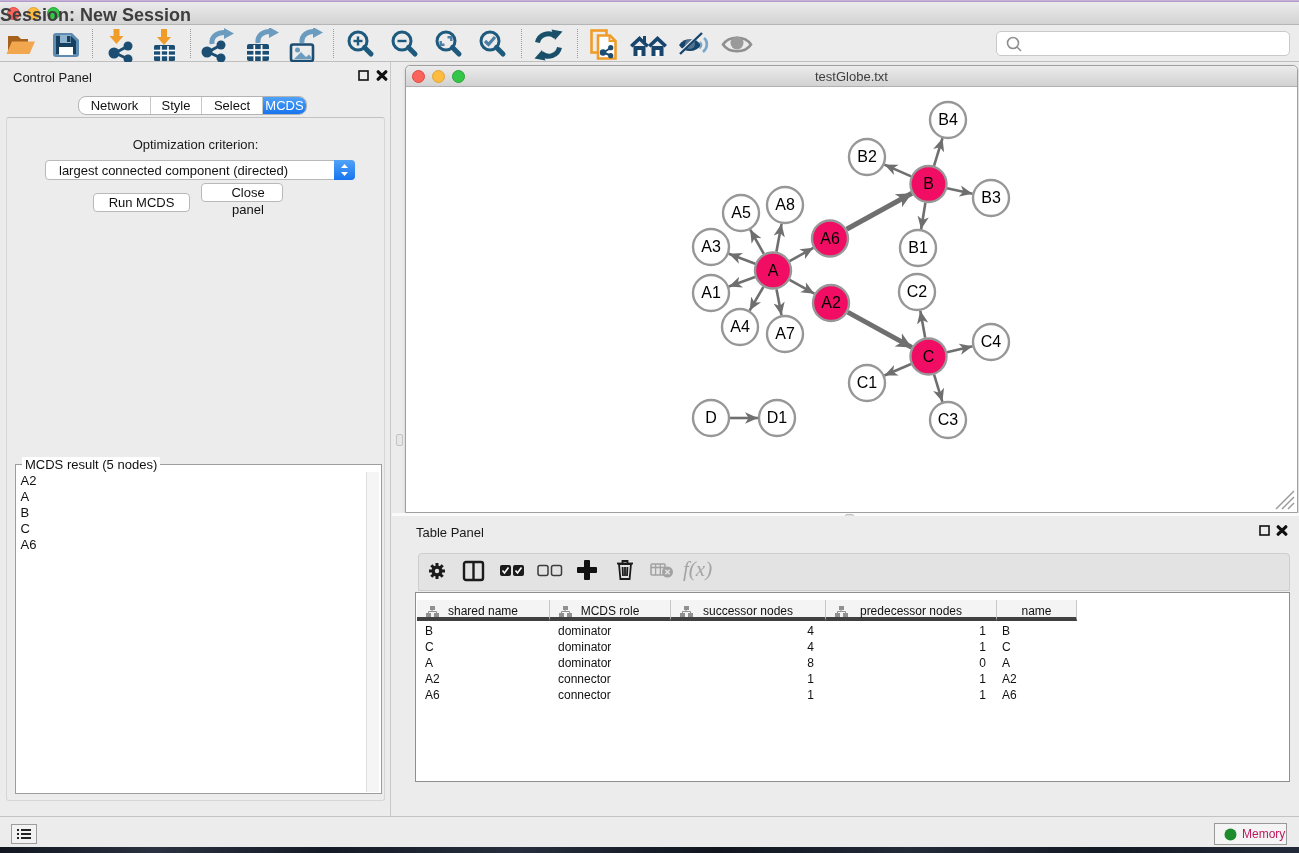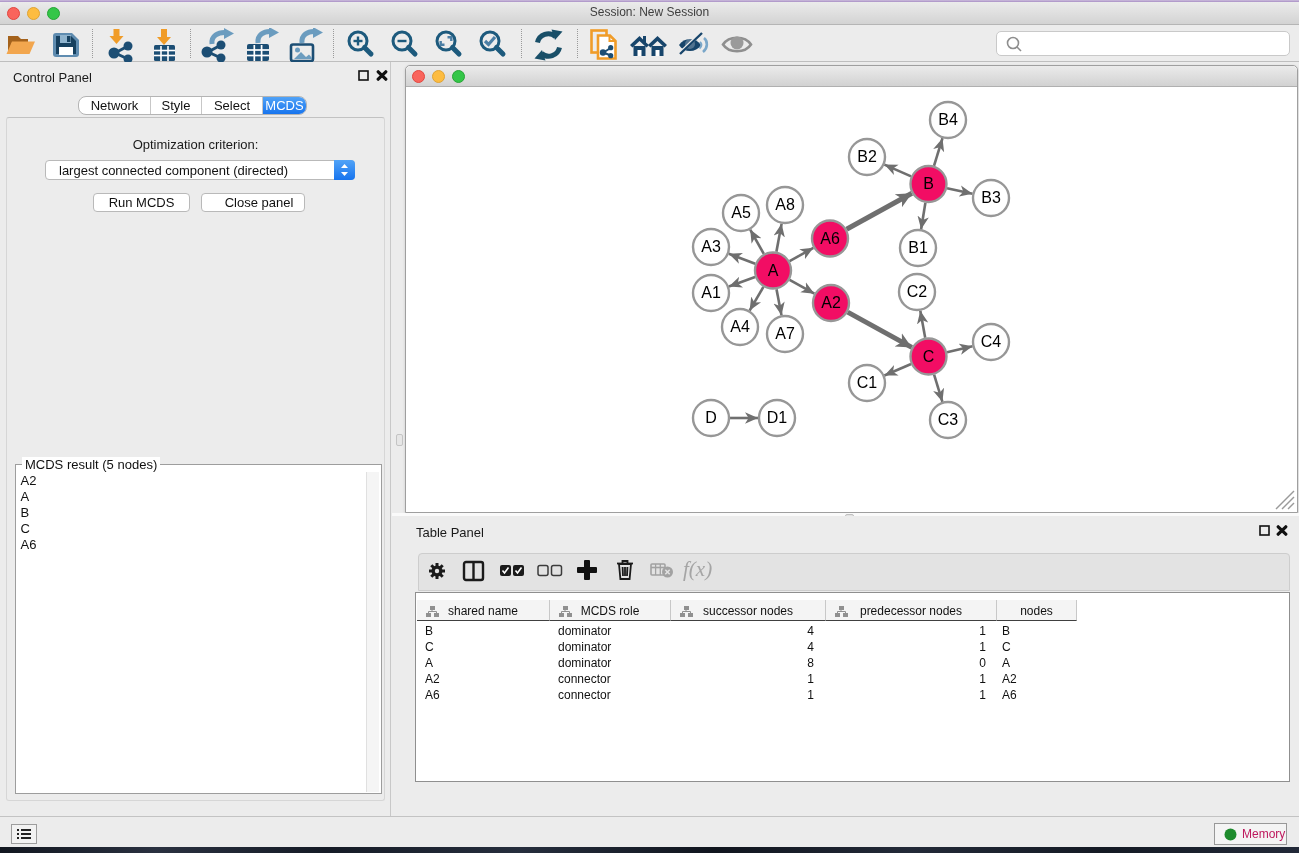--- a/index.html
+++ b/index.html
@@ -2,21 +2,21 @@
 <html><head><meta charset="utf-8"><style>
 *{margin:0;padding:0;box-sizing:border-box;}
 html,body{width:1299px;height:853px;overflow:hidden;font-family:"Liberation Sans",sans-serif;background:#ececec;}
 .abs{position:absolute;}
 #stage{position:relative;width:1299px;height:853px;}
 
 #purple{left:0;top:0;width:1299px;height:2px;background:linear-gradient(#cdbedd,#a98fc5);}
 
 #titlebar{left:0;top:2px;width:1299px;height:23px;background:linear-gradient(#ebebeb,#d3d3d3);border-bottom:1px solid #b5b5b5;border-radius:5px 5px 0 0;}
 .tl{position:absolute;width:13px;height:13px;border-radius:50%;top:5px;}
-#titletext{position:absolute;top:3px;width:100%;text-align:center;font-size:12px;color:#3e3e3e;}
+#titletext{position:absolute;top:3px;width:100%;text-align:left;font-size:18px;color:#3e3e3e;font-weight:bold;}
 
 #toolbar{left:0;top:25px;width:1299px;height:37px;background:#ececec;border-bottom:1px solid #bebebe;}
 .vsep{position:absolute;top:4px;height:29px;width:0;border-left:1px dotted #9a9a9a;}
 #searchbox{position:absolute;left:996px;top:6px;width:294px;height:25px;background:#fff;border:1px solid #c9c9c9;border-radius:5px;}
 
 #cp{left:0;top:62px;width:391px;height:754px;background:#ececec;border-right:1px solid #c8c8c8;}
 #cp-title{position:absolute;left:13px;top:8px;font-size:13px;color:#1a1a1a;}
 .winbtn{position:absolute;top:9px;font-size:12px;color:#111;}
 
 .seg{position:absolute;display:flex;height:19px;border:1px solid #b4b4b4;border-radius:8px;background:#fff;font-size:13px;color:#111;overflow:hidden;}
@@ -36,21 +36,21 @@
 #fs-scroll{position:absolute;right:2px;top:7px;width:13px;height:320px;background:#f5f5f5;border-left:1px solid #e0e0e0;}
 
 #nw{left:405px;top:65px;width:893px;height:448px;background:#fff;border:1px solid #9f9f9f;border-radius:5px 5px 0 0;box-shadow:0 1px 3px rgba(0,0,0,.15);}
 #nw-tb{position:absolute;left:0;top:0;width:100%;height:21px;background:linear-gradient(#ebebeb,#d2d2d2);border-bottom:1px solid #b0b0b0;border-radius:5px 5px 0 0;}
 #nw-title{position:absolute;top:3px;width:100%;text-align:center;font-size:13px;color:#3e3e3e;}
 
 #tp{left:392px;top:516px;width:907px;height:300px;background:#ececec;}
 #tp-title{position:absolute;left:24px;top:9px;font-size:13px;color:#1a1a1a;}
 #tp-toolbar{position:absolute;left:26px;top:37px;width:872px;height:38px;background:#e3e3e3;border:1px solid #cdcdcd;border-radius:4px 4px 0 0;}
 #tbl{position:absolute;left:23px;top:76px;width:875px;height:190px;background:#fff;border:1px solid #8f8f8f;font-size:12px;}
-.th{position:absolute;top:7px;height:21px;background:#f4f4f4;border-right:1px solid #c8c8c8;border-bottom:1px solid #404040;}
+.th{position:absolute;top:7px;height:21px;background:#f4f4f4;border-right:1px solid #c8c8c8;border-bottom:4px solid #404040;}
 .th .lbl{position:absolute;top:4px;width:100%;text-align:center;font-size:12px;color:#111;}
 .row{position:absolute;font-size:12px;color:#111;}
 
 #bt-tabs{position:absolute;left:280px;top:274px;}
 
 #status{left:0;top:816px;width:1299px;height:31px;background:#ececec;border-top:1px solid #c3c3c3;}
 #listbtn{position:absolute;left:11px;top:7px;width:26px;height:20px;background:#f2f2f2;border:1px solid #9d9d9d;}
 #membtn{position:absolute;left:1214px;top:6px;width:73px;height:22px;background:#f4f4f4;border:1px solid #989898;font-size:12px;color:#be185d;}
 #dark{left:0;top:847px;width:1299px;height:6px;background:linear-gradient(90deg,#11161f,#2a3140 12%,#151b26 25%,#262e3d 40%,#10151e 55%,#232a38 70%,#141a24 85%,#222938);}
 svg{display:block;}
@@ -240,33 +240,34 @@
     <div id="dropdown">
           <span class="txt">largest connected component (directed)</span>
       <div id="dd-btn">
             <svg width="21" height="20">
               <path d="M10.5 4 L14 8 L7 8 Z" fill="#fff"></path>
               <path d="M10.5 16 L14 12 L7 12 Z" fill="#fff"></path>
             </svg>
           </div>
     </div>
     <div class="btn" style="left:86px;top:75px;width:97px;">Run MCDS</div>
-    <div class="btn" style="left:194px;top:75px;width:104px;padding-left:12px;">Close panel</div>
+    <div class="btn" style="left:194px;top:65px;width:82px;padding-left:12px;">Close panel</div>
     <div id="fieldset">
       <div id="fs-legend">MCDS result (5 nodes)</div>
       <div id="fs-list">&nbsp;A2<br>&nbsp;A<br>&nbsp;B<br>&nbsp;C<br>&nbsp;A6</div>
       <div id="fs-scroll"></div>
     </div>
   </div>
 </div>
 <div class="abs" id="nw">
   <div id="nw-tb">
     <div class="tl" style="left:6px;top:4px;background:#f9645c;border:1px solid #e2463f;"></div>
     <div class="tl" style="left:26px;top:4px;background:#fdbc40;border:1px solid #e0a333;"></div>
     <div class="tl" style="left:46px;top:4px;background:#34c648;border:1px solid #27a436;"></div>
+    <div id="nw-title">testGlobe.txt</div>
   </div>
   <svg width="891" height="425" viewBox="406 87 891 425" style="position:absolute;left:1px;top:22px;" font-family="Liberation Sans,sans-serif">
   <defs>
     <marker id="ah" markerUnits="userSpaceOnUse" markerWidth="18" markerHeight="13" refX="13" refY="6.5" orient="auto">
             <path d="M0,0.8 L13,6.5 L0,12.2 L3.6,6.5 Z" fill="#6f6f6f"></path>
           </marker>
     <marker id="ah2" markerUnits="userSpaceOnUse" markerWidth="22" markerHeight="17" refX="15.5" refY="8.5" orient="auto">
             <path d="M0,1 L15.5,8.5 L0,16 L4.3,8.5 Z" fill="#6f6f6f"></path>
           </marker>
   </defs>
@@ -464,21 +465,21 @@
             <g fill="#909090">
               <rect x="5" y="1" width="5" height="4"></rect>
               <rect x="1" y="8" width="5" height="4"></rect>
               <rect x="9" y="8" width="5" height="4"></rect>
               <path d="M7 5 L7 7 M3.5 8 L3.5 6.5 L11.5 6.5 L11.5 8" stroke="#909090" fill="none" stroke-width="1"></path>
             </g>
           </svg>
           <div class="lbl">predecessor nodes</div>
         </div>
     <div class="th" style="left:581px;width:80px;">
-          <div class="lbl">nodes</div>
+          <div class="lbl">name</div>
         </div>
     <div class="row" style="left:9px;top:30px;line-height:16px;">B<br>C<br>A<br>A2<br>A6</div>
     <div class="row" style="left:142px;top:30px;line-height:16px;">dominator<br>dominator<br>dominator<br>connector<br>connector</div>
     <div class="row" style="left:255px;top:30px;width:143px;text-align:right;line-height:16px;">4<br>4<br>8<br>1<br>1</div>
     <div class="row" style="left:410px;top:30px;width:160px;text-align:right;line-height:16px;">1<br>1<br>0<br>1<br>1</div>
     <div class="row" style="left:586px;top:30px;line-height:16px;">B<br>C<br>A<br>A2<br>A6</div>
   </div>
 </div>
 <div class="abs" id="status">
   <div id="listbtn">

